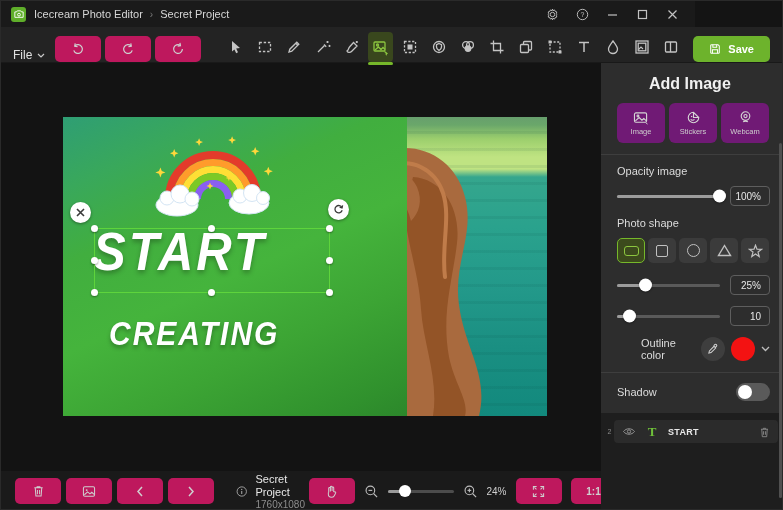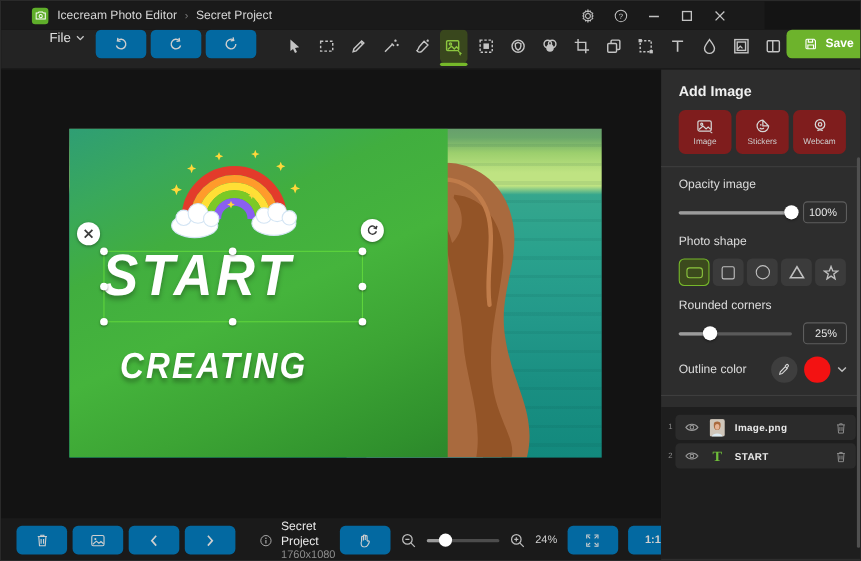--- a/index.html
+++ b/index.html
@@ -1,34 +1,34 @@
 <!DOCTYPE html>
 <html><head>
 <meta charset="utf-8">
 <style>
   * { margin:0; padding:0; box-sizing:border-box; }
   html,body { background:#000; }
   body { font-family:"Liberation Sans", sans-serif; }
   .app { position:relative; width:783px; height:510px; background:#141414; overflow:hidden; border:1px solid #2a2a2a; }
 
   
-  .titlebar { position:absolute; left:0; top:0; width:694px; height:26px; background:#1a1a1a; display:flex; align-items:center; padding:0 28px; z-index:30; }
+  .titlebar { position:absolute; left:0; top:0; width:694px; height:26px; background:#1a1a1a; display:flex; align-items:center; padding:0 10px; z-index:30; }
   .app-icon { width:15px; height:15px; border-radius:3px; background:#5fae2a; display:flex; align-items:center; justify-content:center; margin-right:8px; }
   .title-text { font-size:11px; color:#d6d6d6; }
   .crumb-sep { font-size:10px; color:#7a7a7a; margin:0 7px; }
   .title-project { font-size:11px; color:#d6d6d6; }
   .titlebar-right { margin-left:auto; display:flex; align-items:center; gap:4px; }
   .tb-btn { width:26px; height:20px; display:flex; align-items:center; justify-content:center; color:#c2c2c2; cursor:pointer; }
   .tb-btn svg { display:block; }
 
   
-  .toolbar { position:absolute; left:0; top:26px; width:783px; height:36px; background:#232323; display:flex; align-items:flex-start; z-index:25; border-bottom:1px solid #191919;padding-left:32px; }
+  .toolbar { position:absolute; left:0; top:26px; width:783px; height:36px; background:#232323; display:flex; align-items:flex-end; z-index:25; border-bottom:1px solid #191919; }
   .file-menu { display:flex; align-items:center; gap:5px; color:#e0e0e0; font-size:12px; margin:0 10px 0 12px; cursor:pointer; }
   .undo-group { display:flex; gap:4px; margin-right:22px; }
-  .sq-btn { width:46px; height:26px; background:#0369a1; border-radius:5px; display:flex; align-items:center; justify-content:center; color:#cfcfcf; font-size:15px; cursor:pointer; }
+  .sq-btn { width:46px; height:26px; background:#be185d; border-radius:5px; display:flex; align-items:center; justify-content:center; color:#cfcfcf; font-size:15px; cursor:pointer; }
   .tools { display:flex; gap:4px; align-items:center; }
   .tool { width:25px; height:30px; display:flex; align-items:center; justify-content:center; border-radius:4px; cursor:pointer; position:relative; }
   .tool svg { stroke:#c4c4c4; fill:none; stroke-width:1.3; }
   .tool.selected { background:#39471d; }
   .tool.selected svg { stroke:#8cc63f; }
   .tool.selected::after { content:""; position:absolute; left:0; right:0; bottom:-3px; height:3px; background:#76b82a; border-radius:2px; }
   .toolbar-right { margin-left:auto; display:flex; gap:6px; margin-right:14px; }
   .btn-copy { height:26px; padding:0 16px; border:1px solid #76b82a; background:#26301b; color:#d9ecbb; border-radius:5px; font-size:11px; font-weight:bold; display:flex; align-items:center; gap:7px; cursor:pointer; }
   .btn-save { height:26px; padding:0 16px; background:#6db32c; color:#fff; border-radius:5px; font-size:11px; font-weight:bold; display:flex; align-items:center; gap:7px; cursor:pointer; border:none; }
 
@@ -61,23 +61,23 @@
   .bb-dims { font-size:10px; color:#8d8d8d; }
   .bb-zoom { display:flex; align-items:center; gap:9px; margin-left:auto; margin-right:18px; }
   .zoom-track { position:relative; width:66px; height:3px; background:#4c4c4c; border-radius:2px; }
   .zoom-fill { position:relative; height:3px; background:#9a9a9a; border-radius:2px; }
   .zoom-knob { position:absolute; right:-6px; top:50%; transform:translateY(-50%); width:12px; height:12px; background:#fff; border-radius:50%; }
   .zoom-val { font-size:10px; color:#cfcfcf; }
 
   
   .sidebar { position:absolute; left:600px; top:62px; width:183px; height:448px; background:#2d2d2d; }
   .sb-inner { padding:12px 14px 0 16px; }
-  .sb-title { font-size:13px; font-weight:bold; color:#f0f0f0; margin-bottom:10px; }
+  .sb-title { font-size:16px; font-weight:bold; color:#f0f0f0; margin-bottom:10px;margin-left:32px; }
   .src-row { display:flex; gap:4px; }
-  .src-btn { width:48px; height:40px; background:#7f1d1d; border-radius:6px; display:flex; flex-direction:column; align-items:center; justify-content:center; gap:2px; cursor:pointer; }
+  .src-btn { width:48px; height:40px; background:#701a75; border-radius:6px; display:flex; flex-direction:column; align-items:center; justify-content:center; gap:2px; cursor:pointer; }
   .src-btn svg { stroke:#d5d5d5; fill:none; stroke-width:1.2; }
   .src-label { font-size:7.5px; color:#cdcdcd; }
   .sb-divider { height:1px; background:#3e3e3e; margin:11px -14px 10px -16px; }
   .ctl-label { font-size:11px; color:#dcdcdc; margin-bottom:9px; }
   .slider-row { display:flex; align-items:center; gap:10px; margin-bottom:11px; }
   .slider { position:relative; flex:1; height:3px; background:#5a5a5a; border-radius:2px; }
   .slider-fill { position:relative; height:3px; background:#9c9c9c; border-radius:2px; }
   .slider-knob { position:absolute; right:-6px; top:50%; transform:translateY(-50%); width:13px; height:13px; background:#fff; border-radius:50%; box-shadow:0 1px 2px rgba(0,0,0,.4); }
   .val-box { width:40px; height:20px; border:1px solid #5e5e5e; border-radius:4px; color:#e6e6e6; font-size:10px; display:flex; align-items:center; justify-content:flex-end; padding-right:8px; }
   .shape-row { display:flex; gap:3px; margin-bottom:12px; }
@@ -490,72 +490,64 @@
               <polygon points="7.5,1.5 13.5,11.5 1.5,11.5" fill="none" stroke="#c0c0c0" stroke-width="1.4"></polygon>
             </svg>
           </div>
         <div class="shape-btn">
             <svg width="15" height="14" viewBox="0 0 15 14">
               <path d="M7.5 1.2 L9 5.2 L13.6 5.4 L10 8.1 L11.2 12.5 L7.5 10 L3.8 12.5 L5 8.1 L1.4 5.4 L6 5.2 Z" fill="none" stroke="#c0c0c0" stroke-width="1.2"></path>
             </svg>
           </div>
       </div>
 
-      <div class="ctl-label">Rounded corners</div>
       <div class="slider-row">
         <div class="slider">
           <div class="slider-fill" style="width: 28%;">
               <div class="slider-knob"></div>
             </div>
         </div>
         <div class="val-box">25%</div>
       </div>
 
+      <div class="slider-row">
+        <div class="slider">
+          <div class="slider-fill" style="width: 13%;">
+              <div class="slider-knob"></div>
+            </div>
+        </div>
+        <div class="val-box">10</div>
+      </div>
 
       <div class="color-row">
-        <div class="ctl-label" style="margin-bottom:0;">Outline color</div>
+        <div class="ctl-label" style="margin-bottom:0;margin-left:24px;">Outline color</div>
         <div class="color-controls">
           <div class="picker-btn">
             <svg width="12" height="12" viewBox="0 0 13 13">
                 <path d="M2 11 l.6-2.4 5-5 1.8 1.8 -5 5 Z M7.2 3 l1.2-1.2 a1.1 1.1 0 0 1 1.8 1.8 L9 4.8" fill="none" stroke="#d5d5d5" stroke-width="1.1"></path>
               </svg>
           </div>
           <div class="swatch" style="background: rgb(243, 18, 18);"></div>
           <svg width="9" height="6" viewBox="0 0 9 6">
               <polyline points="1,1 4.5,4.5 8,1" fill="none" stroke="#bdbdbd" stroke-width="1.3"></polyline>
             </svg>
         </div>
       </div>
 
       <div class="sb-divider"></div>
 
+      <div class="shadow-row">
+        <div class="ctl-label" style="margin-bottom:0;">Shadow</div>
+        <div class="toggle">
+            <div class="toggle-knob"></div>
+          </div>
+      </div>
     </div>
 
     <div class="layers">
-      <div class="layer-row">
-        <div class="layer-num">1</div>
-        <div class="layer-card">
-          <svg width="14" height="11" viewBox="0 0 15 12">
-              <path d="M1.5 6 C4.5 2 10.5 2 13.5 6 C10.5 10 4.5 10 1.5 6 Z" fill="none" stroke="#9a9a9a" stroke-width="1"></path>
-              <circle cx="7.5" cy="6" r="1.8" fill="none" stroke="#9a9a9a" stroke-width="1"></circle>
-            </svg>
-          <div class="thumb"><svg width="14" height="16" viewBox="0 0 14 16">
-                <rect width="14" height="16" fill="#cfc6ba"></rect>
-                <path d="M4 4 C4 1.5 10 1.5 10 4 C10.5 8 9 10 7 10 C5 10 3.5 8 4 4 Z" fill="#a96a3e"></path>
-                <ellipse cx="7" cy="7" rx="2" ry="2.6" fill="#e6b394"></ellipse>
-                <path d="M2 16 C3 12 11 12 12 16 Z" fill="#dcebf4"></path>
-              </svg></div>
-          <span class="layer-label">Image.png</span>
-          <span class="layer-trash">
-              <svg width="11" height="12" viewBox="0 0 14 15">
-                <path d="M2.5 4 h9 M5.5 4 V2.8 h3 V4 M3.5 4 l.7 9.5 h5.6 l.7-9.5 M5.8 6.5 v4.5 M8.2 6.5 v4.5" fill="none" stroke="#8f8f8f" stroke-width="1.1"></path>
-              </svg>
-            </span>
-        </div>
-      </div>
       <div class="layer-row">
         <div class="layer-num">2</div>
         <div class="layer-card">
           <svg width="14" height="11" viewBox="0 0 15 12">
               <path d="M1.5 6 C4.5 2 10.5 2 13.5 6 C10.5 10 4.5 10 1.5 6 Z" fill="none" stroke="#9a9a9a" stroke-width="1"></path>
               <circle cx="7.5" cy="6" r="1.8" fill="none" stroke="#9a9a9a" stroke-width="1"></circle>
             </svg>
           <span class="layer-t">T</span>
           <span class="layer-label">START</span>
           <span class="layer-trash">

